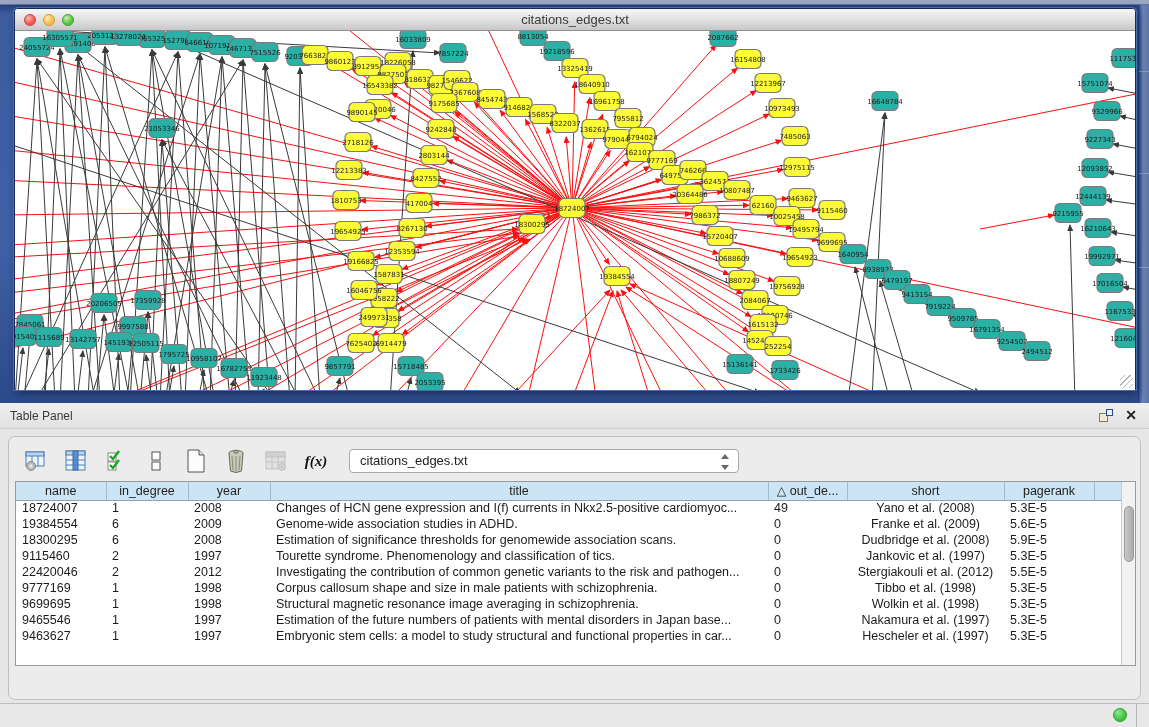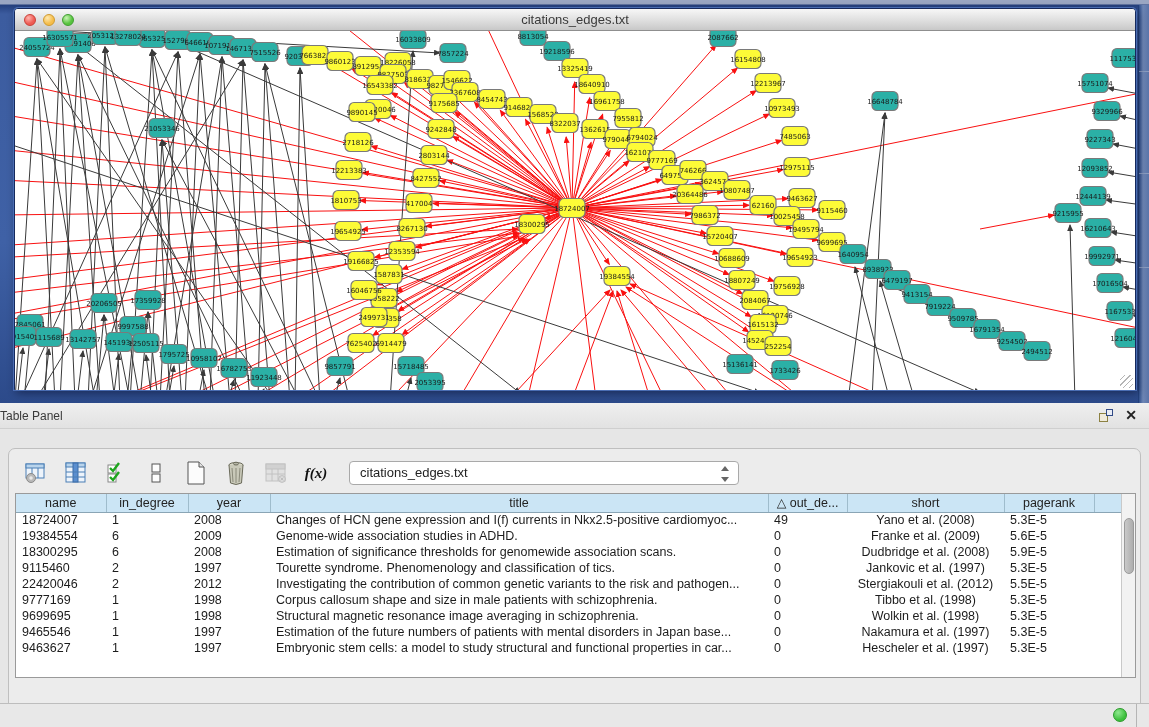--- a/index.html
+++ b/index.html
@@ -26,27 +26,27 @@
   .light.y { background:radial-gradient(circle at 35% 30%,#ffe9b0,#f5bd4a 60%); border:1px solid #d09a2e; }
   .light.g { background:radial-gradient(circle at 35% 30%,#c9f4b4,#57c33f 60%); border:1px solid #3f9e2f; }
   .canvas { position:relative; width:1120px; height:359px; background:#ffffff; overflow:hidden; }
   .canvas svg { position:absolute; left:0; top:0; }
   .grip { position:absolute; right:2px; bottom:2px; width:13px; height:13px;
     background:repeating-linear-gradient(135deg,transparent 0 3px,#b5b5b5 3px 4px); }
 
   
   .tp-header { position:absolute; left:0; top:403px; width:1149px; height:26px;
     background:linear-gradient(180deg,#efefef,#e2e2e2); border-bottom:1px solid #cfcfcf; }
-  .tp-title { position:absolute; left:0; top:6px; font-size:12px; color:#3a3a3a; }
+  .tp-title { position:absolute; left:10px; top:6px; font-size:12px; color:#3a3a3a; }
   .tp-float { position:absolute; right:36px; top:6px; width:14px; height:13px; cursor:pointer; }
   .tp-float .sq1 { position:absolute; left:0; bottom:0; width:9px; height:9px; border:1px solid #8c8142; background:#efeadb; }
   .tp-float .sq2 { position:absolute; right:0; top:0; width:7px; height:7px; border:1px solid #314a86; background:#e8ecf5; }
   .tp-close { position:absolute; right:12px; top:4px; font-size:14px; font-weight:bold; color:#222; cursor:pointer; }
   .tp-body { position:absolute; left:0; top:429px; width:1149px; height:274px; background:#e6e6e6; }
-  .inner-panel { position:absolute; left:8px; top:19px; width:1133px; height:264px;
+  .inner-panel { position:absolute; left:8px; top:7px; width:1133px; height:264px;
     background:#ececec; border:1px solid #bfbfbf; border-radius:7px; }
 
   
   .toolbar { position:absolute; left:14px; top:8px; height:32px; display:flex; align-items:center; gap:14px; }
   .tbtn { width:26px; height:26px; display:flex; align-items:center; justify-content:center; cursor:pointer; }
   .fx { font-family:"Liberation Serif",serif; font-style:italic; font-size:15px; font-weight:bold; color:#111; }
   .combo { position:relative; margin-left:6px; width:390px; height:24px; background:#fff; border:1px solid #a9a9a9;
     border-radius:4px; font-size:13px; color:#222; line-height:22px; padding-left:10px; cursor:pointer; }
   .combo .arrows { position:absolute; right:8px; top:3px; width:9px; height:18px; }
   .combo .up { position:absolute; top:1px; left:0; width:0; height:0; border-left:4px solid transparent; border-right:4px solid transparent; border-bottom:5px solid #666; }

